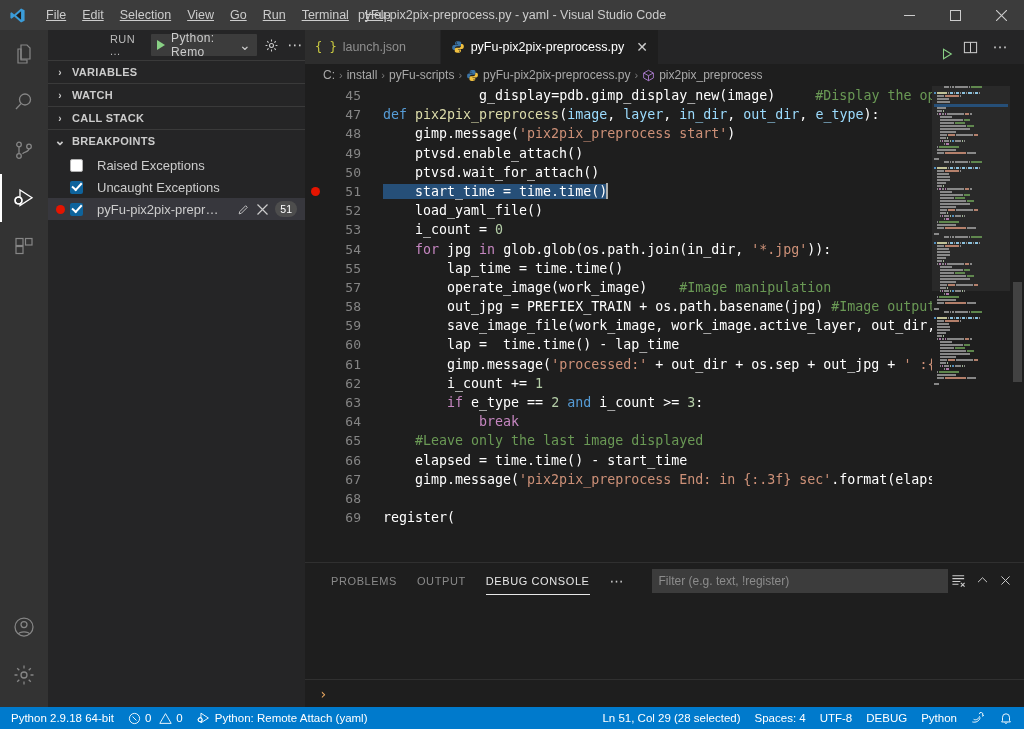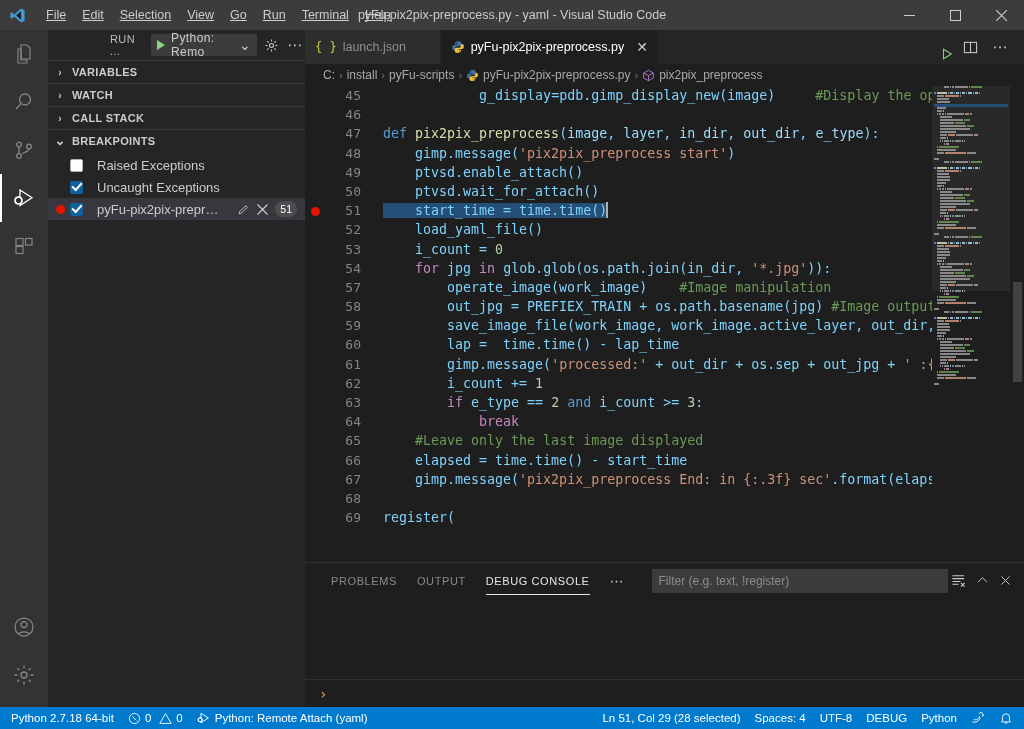--- a/index.html
+++ b/index.html
@@ -150,21 +150,21 @@
   }
 
   
   .kw  { color: #569cd6; }   
   .kwc { color: #c586c0; }   
   .fn  { color: #dcdcaa; }
   .str { color: #ce9178; }
   .cmt { color: #6a9955; }
   .num { color: #b5cea8; }
   .var { color: #9cdcfe; }
-  .pl  { color: #7dd3fc; }
+  .pl  { color: #ffffff; }
 
   .minimap {
     width: 78px; flex: 0 0 78px; background: #1e1e1e; position: relative; overflow: hidden;
   }
   .mm-line { height: 2px; margin: 0 0 1px 0; display: flex; gap: 1px; padding-left: 2px; }
   .mm-seg { height: 2px; opacity: .85; }
   .mm-slider { position: absolute; left:0; right:0; top: 0; height: 205px; background: rgba(121,121,121,.12); }
   .mm-sel { position:absolute; left:2px; right:2px; background:#264f78; height:3px; }
   .scrollbar-v {
     width: 14px; flex: 0 0 14px; background: #1e1e1e; position: relative;
@@ -443,29 +443,29 @@
               <path d="M2.2 5 L8 8.2 L13.8 5 M8 8.2 V14.4"></path>
             </svg>
           </span>
           <span>pix2pix_preprocess</span>
         </span>
       </div>
 
       <div class="editorwrap">
         <div class="codearea" id="codearea">
             <div class="coderow"><div class="gutter-bp"></div><div class="lnum">45</div><div class="codetext"><span class="pl">            g_display</span><span class="pl">=</span><span class="pl">pdb</span><span class="pl">.gimp_display_new(image)</span><span class="pl">     </span><span class="cmt">#Display the operate</span></div></div>
-            <div class="coderow"><div class="gutter-bp"></div><div class="lnum">46</div><div class="codetext"></div></div>
             <div class="coderow"><div class="gutter-bp"></div><div class="lnum">47</div><div class="codetext"><span class="kw">def </span><span class="fn">pix2pix_preprocess</span><span class="pl">(</span><span class="var">image</span><span class="pl">, </span><span class="var">layer</span><span class="pl">, </span><span class="var">in_dir</span><span class="pl">, </span><span class="var">out_dir</span><span class="pl">, </span><span class="var">e_type</span><span class="pl">):</span></div></div>
             <div class="coderow"><div class="gutter-bp"></div><div class="lnum">48</div><div class="codetext"><span class="pl">    gimp.message(</span><span class="str">'pix2pix_preprocess start'</span><span class="pl">)</span></div></div>
             <div class="coderow"><div class="gutter-bp"></div><div class="lnum">49</div><div class="codetext"><span class="pl">    ptvsd.enable_attach()</span></div></div>
             <div class="coderow"><div class="gutter-bp"></div><div class="lnum">50</div><div class="codetext"><span class="pl">    ptvsd.wait_for_attach()</span></div></div>
             <div class="coderow sel-line"><div class="gutter-bp"><div class="dot"></div></div><div class="lnum">51</div><div class="codetext"><span class="sel pl">    start_time = time.time()</span><span class="cursor"></span></div></div>
             <div class="coderow"><div class="gutter-bp"></div><div class="lnum">52</div><div class="codetext"><span class="pl">    load_yaml_file()</span></div></div>
             <div class="coderow"><div class="gutter-bp"></div><div class="lnum">53</div><div class="codetext"><span class="pl">    i_count = </span><span class="num">0</span></div></div>
             <div class="coderow"><div class="gutter-bp"></div><div class="lnum">54</div><div class="codetext"><span class="pl">    </span><span class="kwc">for </span><span class="pl">jpg </span><span class="kwc">in </span><span class="pl">glob.glob(os.path.join(in_dir, </span><span class="str">'*.jpg'</span><span class="pl">)):</span></div></div>
+            <div class="coderow"><div class="gutter-bp"></div><div class="lnum">55</div><div class="codetext"><span class="pl">        lap_time = time.time()</span></div></div>
             <div class="coderow"><div class="gutter-bp"></div><div class="lnum">57</div><div class="codetext"><span class="pl">        operate_image(work_image)    </span><span class="cmt">#Image manipulation</span></div></div>
             <div class="coderow"><div class="gutter-bp"></div><div class="lnum">58</div><div class="codetext"><span class="pl">        out_jpg = PREFIEX_TRAIN + os.path.basename(jpg) </span><span class="cmt">#Image output</span></div></div>
             <div class="coderow"><div class="gutter-bp"></div><div class="lnum">59</div><div class="codetext"><span class="pl">        save_image_file(work_image, work_image.active_layer, out_dir, ou</span></div></div>
             <div class="coderow"><div class="gutter-bp"></div><div class="lnum">60</div><div class="codetext"><span class="pl">        lap =  time.time() - lap_time</span></div></div>
             <div class="coderow"><div class="gutter-bp"></div><div class="lnum">61</div><div class="codetext"><span class="pl">        gimp.message(</span><span class="str">'processed:'</span><span class="pl"> + out_dir + os.sep + out_jpg + </span><span class="str">' :{:.3</span></div></div>
             <div class="coderow"><div class="gutter-bp"></div><div class="lnum">62</div><div class="codetext"><span class="pl">        i_count += </span><span class="num">1</span></div></div>
             <div class="coderow"><div class="gutter-bp"></div><div class="lnum">63</div><div class="codetext"><span class="pl">        </span><span class="kwc">if </span><span class="pl">e_type == </span><span class="num">2</span><span class="kw"> and </span><span class="pl">i_count &gt;= </span><span class="num">3</span><span class="pl">:</span></div></div>
             <div class="coderow"><div class="gutter-bp"></div><div class="lnum">64</div><div class="codetext"><span class="pl">            </span><span class="kwc">break</span></div></div>
             <div class="coderow"><div class="gutter-bp"></div><div class="lnum">65</div><div class="codetext"><span class="pl">    </span><span class="cmt">#Leave only the last image displayed</span></div></div>
             <div class="coderow"><div class="gutter-bp"></div><div class="lnum">66</div><div class="codetext"><span class="pl">    elapsed = time.time() - start_time</span></div></div>
@@ -981,21 +981,21 @@
             <span style="color:#e9a760">›</span>
           </div>
         </div>
       </div>
 
     </div>
   </div>
 
   <div class="statusbar">
     <div class="st-item">
-      <span>Python 2.7.18 64-bit</span>
+      <span>Python 2.9.18 64-bit</span>
     </div>
     <div class="st-item">
       <span>
         <svg width="13" height="13" viewBox="0 0 16 16" fill="none" stroke="#ffffff" stroke-width="1.1" style="vertical-align:-2px">
           <circle cx="8" cy="8" r="6.3"></circle>
             <path d="M5.6 5.6 L10.4 10.4"></path>
         </svg>
       </span>
       <span>0</span>
       <span style="margin-left:4px">

